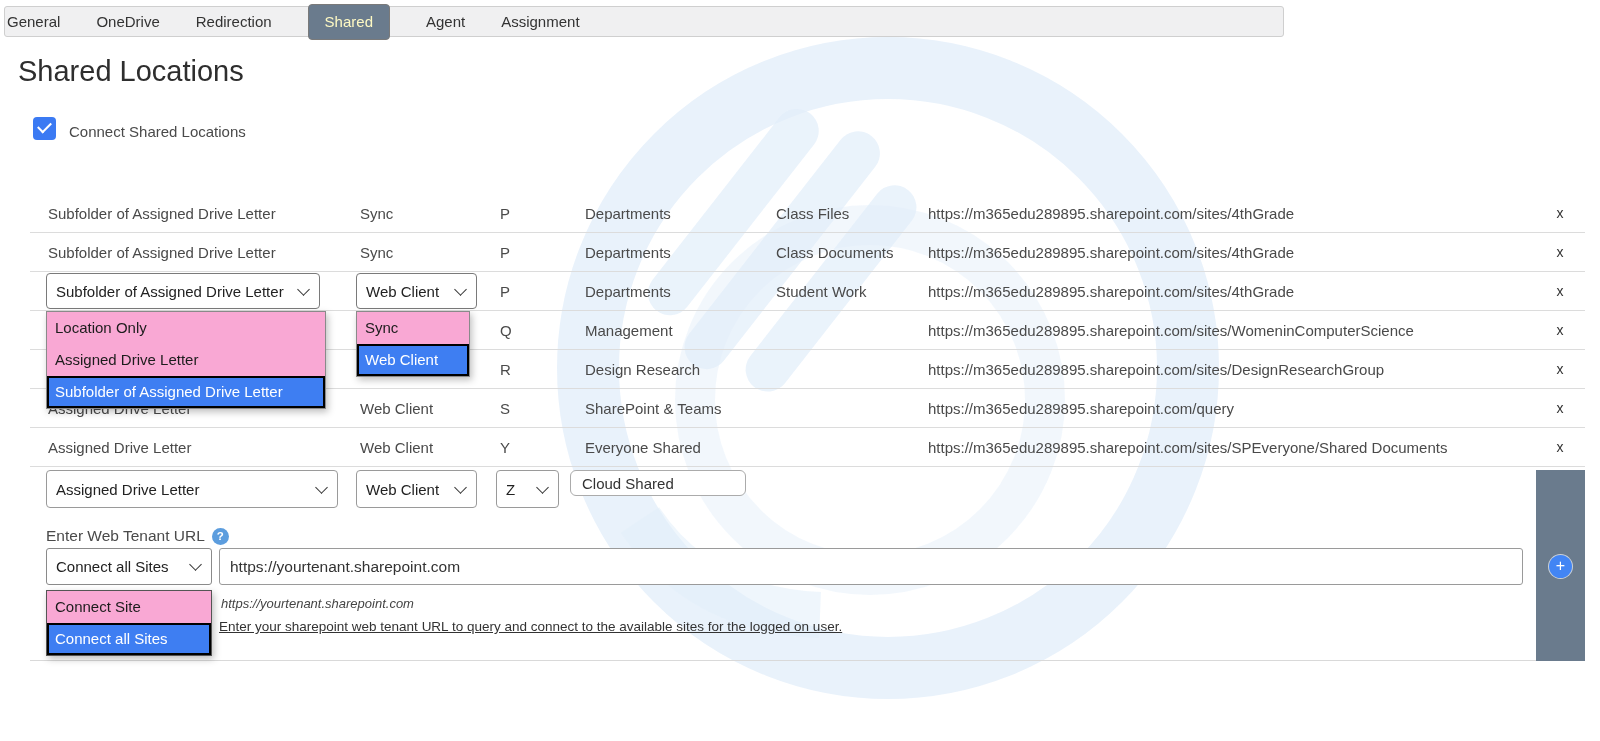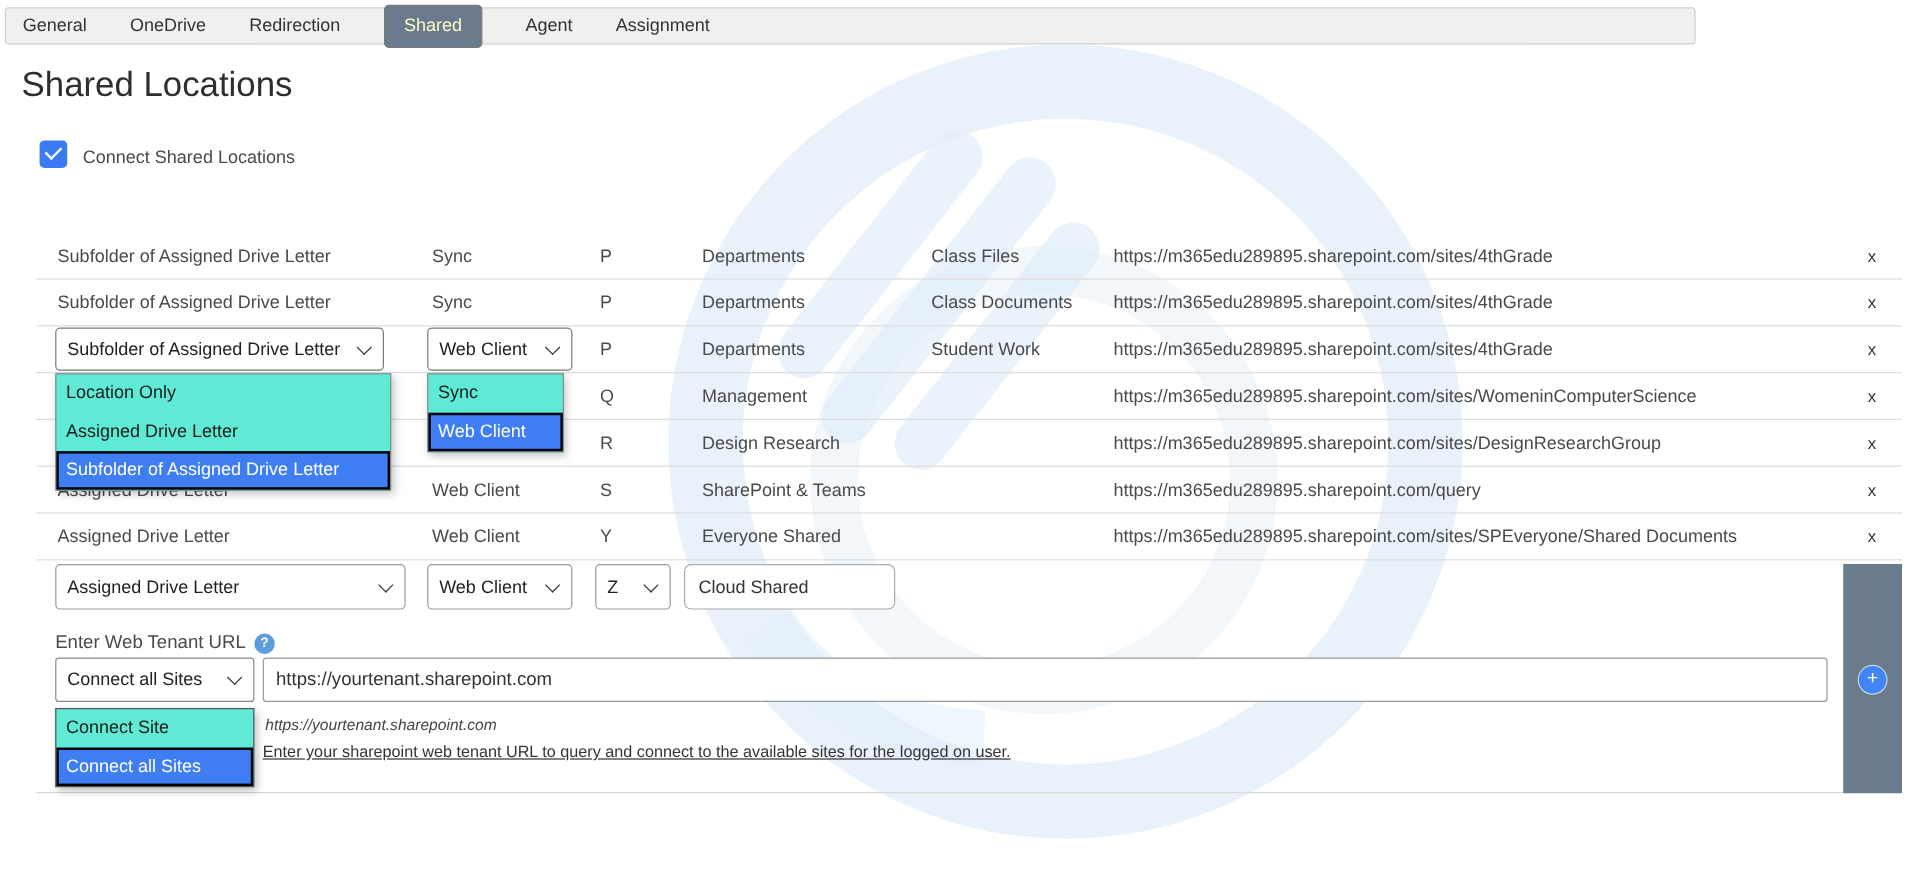--- a/index.html
+++ b/index.html
@@ -1,23 +1,23 @@
 <!DOCTYPE html>
 <html><head>
 <meta charset="utf-8">
 <style>
   html,body{margin:0;padding:0;background:#fff;}
   .stage{position:relative;width:1600px;height:741px;background:#fff;overflow:hidden;
          font-family:"Liberation Sans",sans-serif;color:#444;}
   .wm{position:absolute;left:0;top:0;z-index:0;pointer-events:none;}
 
   
-  .tabbar{position:absolute;left:4px;top:6px;width:1409px;height:31px;background:#f0f0f1;
+  .tabbar{position:absolute;left:4px;top:6px;width:1280px;height:31px;background:#f0f0f1;
           border:1px solid #cfcfcf;border-radius:3px;display:flex;align-items:center;
-          gap:36px;padding-left:14px;box-sizing:border-box;font-size:15px;color:#333;z-index:2;}
+          gap:36px;padding-left:2px;box-sizing:border-box;font-size:15px;color:#333;z-index:2;}
   .tab{cursor:pointer;white-space:nowrap;}
   .tab.sel{background:#6a7b8d;color:#fef9c3;padding:9px 16px;border-radius:4px;margin:-6px 0;}
 
   
   .title{position:absolute;left:18px;top:55px;font-size:29px;font-weight:400;color:#2e2e2e;z-index:1;}
   .chkrow{position:absolute;left:33px;top:117px;display:flex;align-items:flex-end;gap:13px;z-index:1;}
   .chk{width:23px;height:23px;background:#3b7af3;border-radius:4px;position:relative;cursor:pointer;}
   .chk .tick{position:absolute;left:5px;top:5px;width:11px;height:6px;
              border-left:2.5px solid #fff;border-bottom:2.5px solid #fff;transform:rotate(-45deg);}
   .chklabel{font-size:15px;color:#4a4a4a;}
@@ -32,29 +32,29 @@
   .sorticon{font-size:9px;color:#333;margin-left:4px;}
 
   
   .sel{background:#fff;border:1px solid #7a7a7a;border-radius:4px;height:36px;box-sizing:border-box;
        display:flex;align-items:center;padding:0 9px;font-size:15px;color:#222;cursor:pointer;}
   .sel .txt{flex:1;overflow:hidden;white-space:nowrap;}
   .chev{width:8px;height:8px;border-right:1.6px solid #333;border-bottom:1.6px solid #333;
         transform:rotate(45deg);margin:-4px 2px 0 8px;flex:none;}
 
   
-  .list{position:absolute;background:#5eead4;border:1px solid #8a8a8a;box-shadow:2px 3px 7px rgba(0,0,0,.25);
+  .list{position:absolute;background:#f9a8d4;border:1px solid #8a8a8a;box-shadow:2px 3px 7px rgba(0,0,0,.25);
         z-index:6;box-sizing:border-box;}
   .opt{height:32px;line-height:32px;padding:0 8px;font-size:15px;color:#1c1c1c;white-space:nowrap;
        overflow:hidden;cursor:pointer;}
   .opt.hl{background:#3e7ef2;color:#fff;outline:2px solid #000;outline-offset:-2px;}
 
   
   .abs{position:absolute;box-sizing:border-box;z-index:1;}
-  .tinput{background:#fff;border:1px solid #ababab;border-radius:6px;height:38px;box-sizing:border-box;
+  .tinput{background:#fff;border:1px solid #ababab;border-radius:6px;height:26px;box-sizing:border-box;
           padding:0 11px;font-size:15px;color:#333;font-family:"Liberation Sans",sans-serif;}
   .urlinput{background:#fff;border:1px solid #9a9a9a;border-radius:3px;height:37px;box-sizing:border-box;
             padding:0 10px;font-size:15.5px;color:#333;font-family:"Liberation Sans",sans-serif;width:100%;}
   .seclabel{font-size:15.5px;color:#4a4a4a;display:flex;align-items:center;gap:7px;}
   .help{width:17px;height:17px;border-radius:50%;background:#5c9dde;color:#fff;font-size:11.5px;
         font-weight:bold;display:inline-flex;align-items:center;justify-content:center;cursor:pointer;}
   .hint-url{font-size:13px;font-style:italic;color:#444;}
   .hint-desc{font-size:13.5px;color:#333;}
   .divider{position:absolute;left:30px;top:660px;width:1554px;height:1px;background:#d9d9d9;z-index:1;}
 

